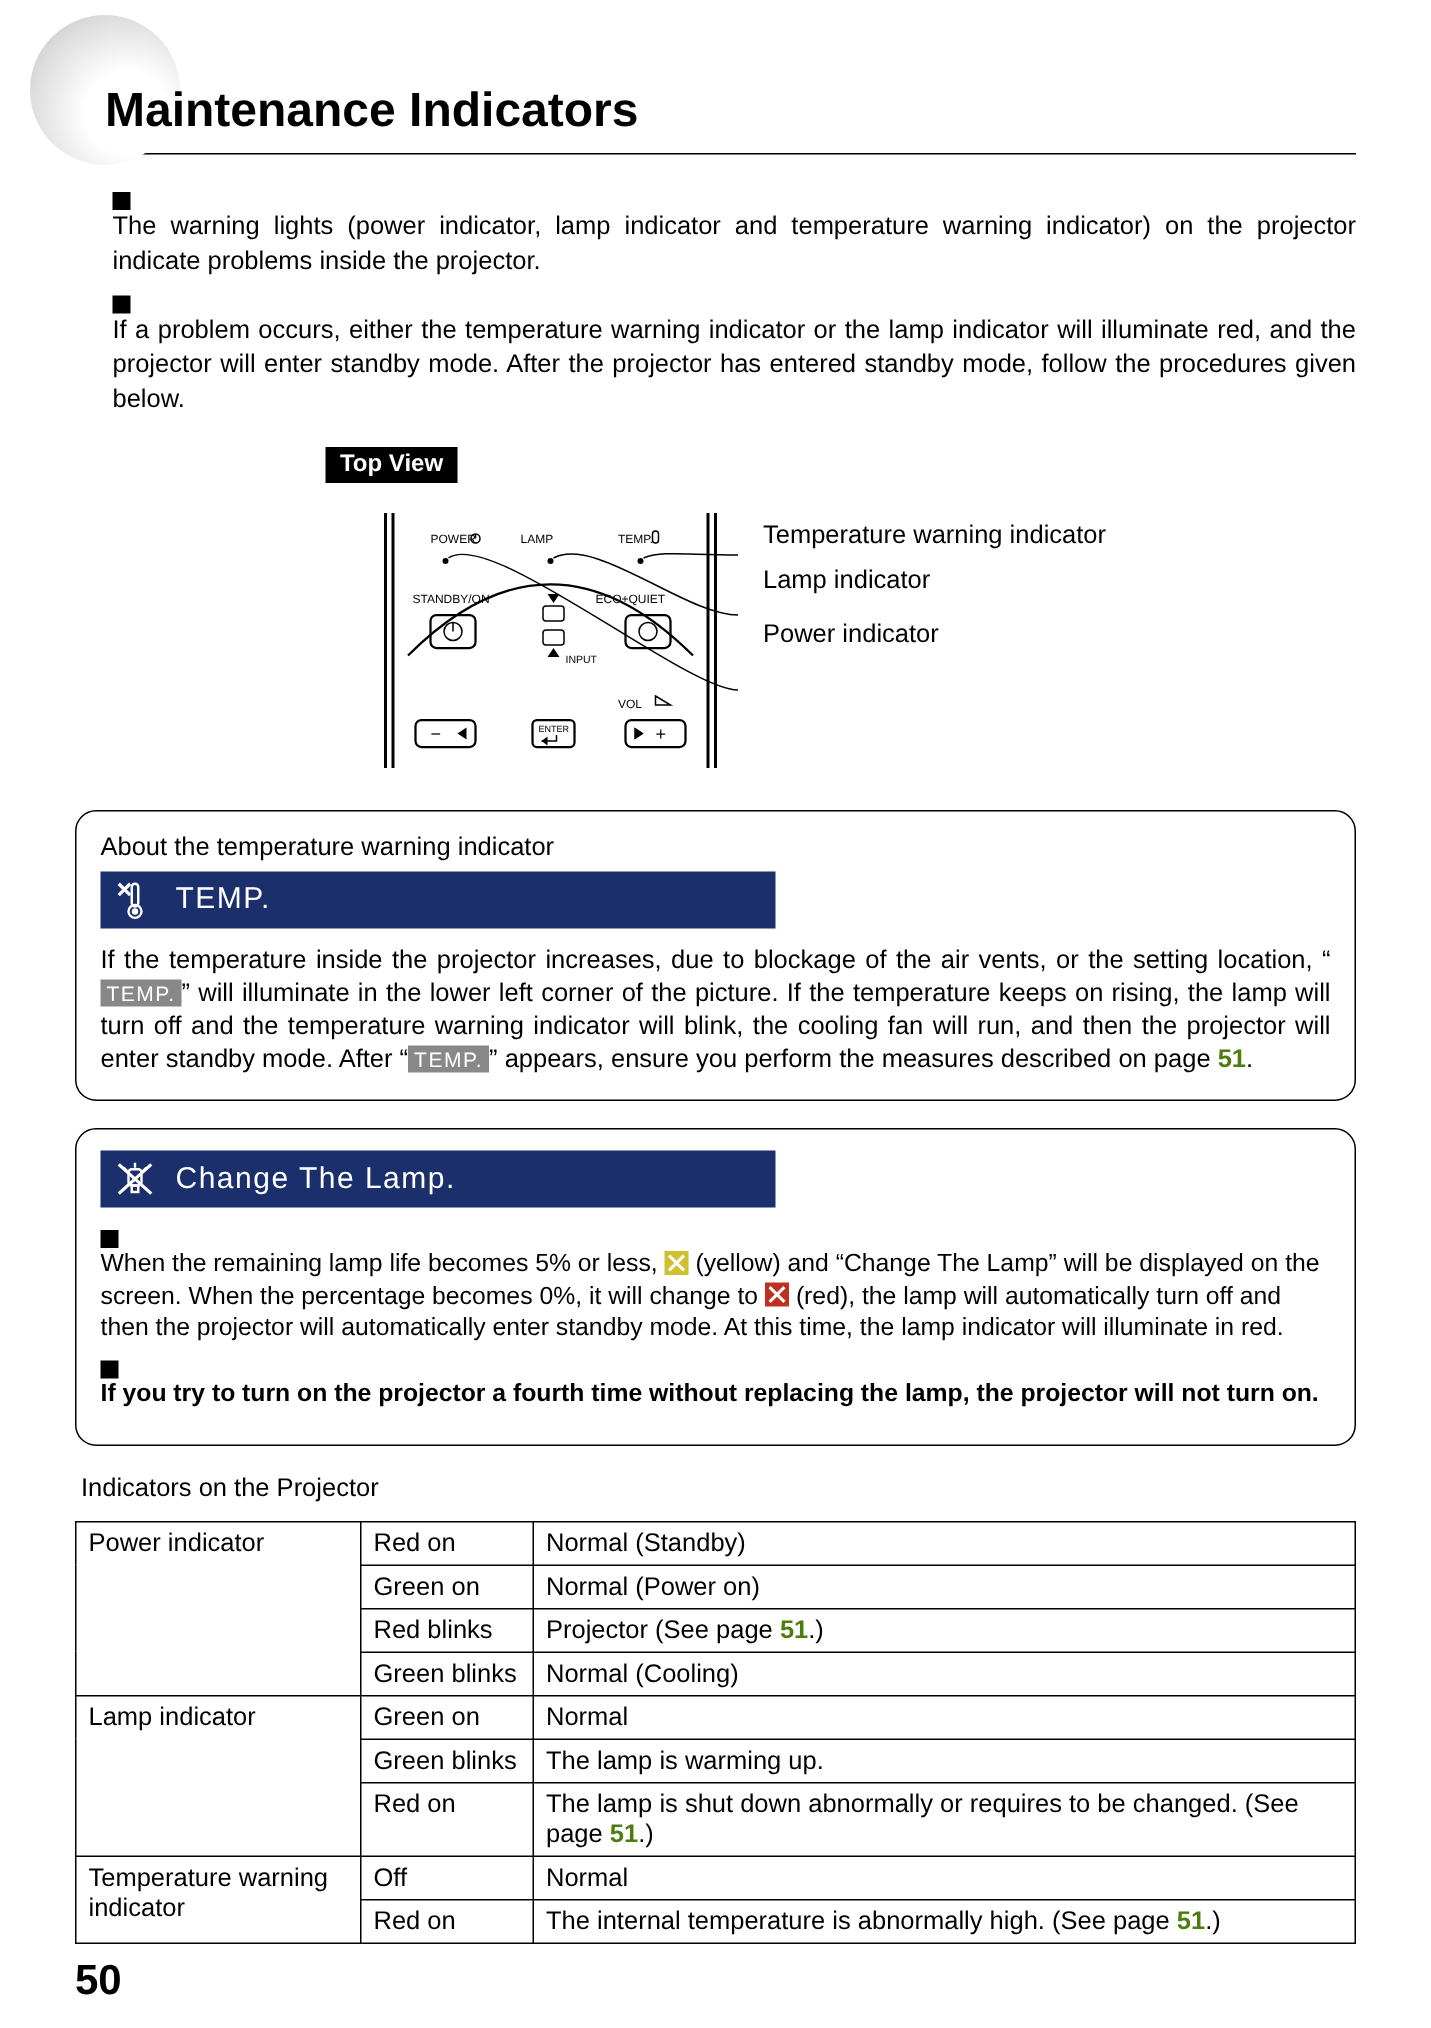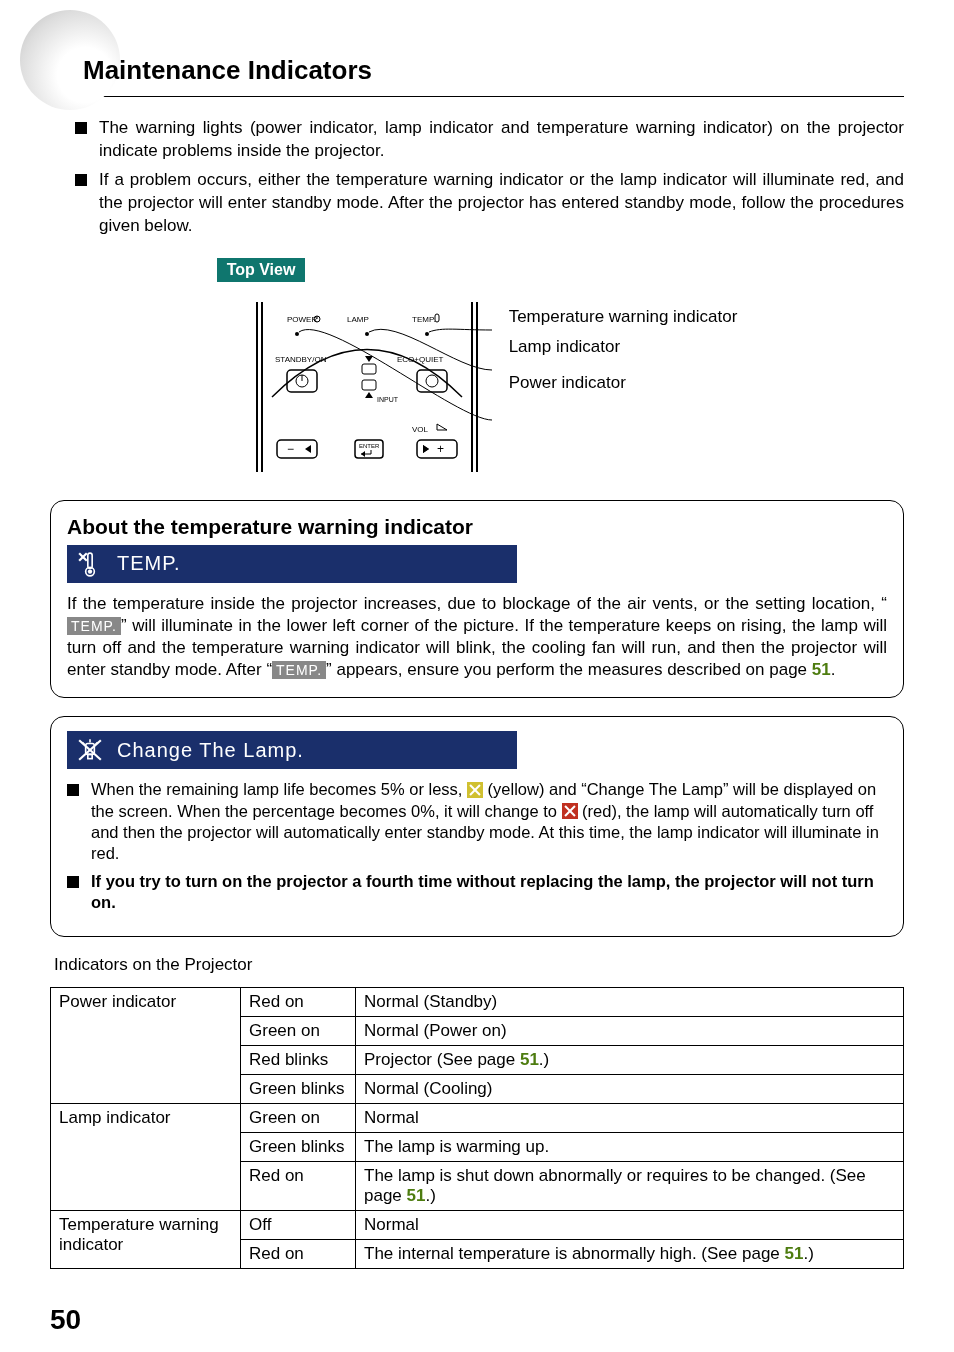--- a/index.html
+++ b/index.html
@@ -14,44 +14,44 @@
   }
   .header-circle {
     position: absolute;
     top: 10px; left: 20px; width: 100px; height: 100px;
     border-radius: 50%;
     background: radial-gradient(circle at 65% 65%, #fff 0%, #fff 30%, #ddd 70%, #bbb 100%);
     z-index: 0;
   }
   h1.title {
     position: relative; z-index: 1;
-    font-size: 26px; font-weight: bold;
-    margin: 35px 0 10px 33px;
+    font-size: 32px; font-weight: bold;
+    margin: 35px 0 10px 20px;
   }
   .title-rule { border: none; border-top: 1px solid #000; margin: 4px 0 20px 0; }
   .intro { margin: 0 0 20px 25px; }
-  .intro-item { display: flex; margin-bottom: 6px; font-size: 17px; line-height: 1.35; text-align: justify;}
+  .intro-item { display: flex; margin-bottom: 6px; font-size: 17px; line-height: 1.35; text-align: justify; flex-direction: column;}
   .bullet-sq { width: 12px; height: 12px; background: #000; flex: 0 0 12px; margin: 5px 12px 0 0; }
   .topview-wrap { display: flex; justify-content: center; margin-bottom: 18px; }
   .topview-label {
-    background: #0f766e; color: #fff; font-weight: bold;
+    background: #000000; color: #fff; font-weight: bold;
     padding: 3px 10px; font-size: 16px; display: inline-block;
   }
   .diagram-row { display: flex; align-items: flex-start; justify-content: center; }
   .diagram-svg { flex: 0 0 auto; }
   .diagram-labels { margin-left: 12px; font-size: 17px; }
   .diagram-labels div { margin-bottom: 2px; }
   .lbl-temp { margin-top: 25px; line-height: 1.2; }
   .lbl-lamp { margin-top: 10px; }
   .lbl-power { margin-top: 16px; }
   .rounded-box {
     border: 1.5px solid #000; border-radius: 14px;
     padding: 14px 16px 16px 16px; margin-bottom: 18px;
   }
-  .box-heading { font-weight: bold; font-size: 21px; margin-bottom: 6px; }
+  .box-heading { font-weight: normal; font-size: 17px; margin-bottom: 6px; }
   .osd-banner {
     display: flex; align-items: center;
     background: #1a2f6b; color: #fff;
     font-family: Arial, sans-serif; font-size: 20px;
     padding: 6px 10px; width: 450px; margin-bottom: 10px;
     letter-spacing: 1px;
   }
   .osd-icon { width: 26px; height: 26px; margin-right: 14px; }
   .para { font-size: 17px; line-height: 1.3; text-align: justify; }
   .temp-chip {

